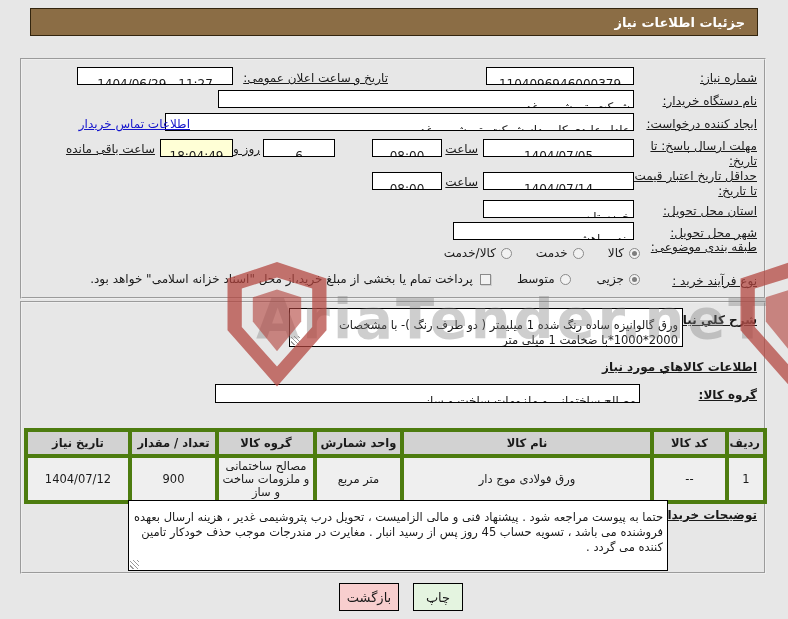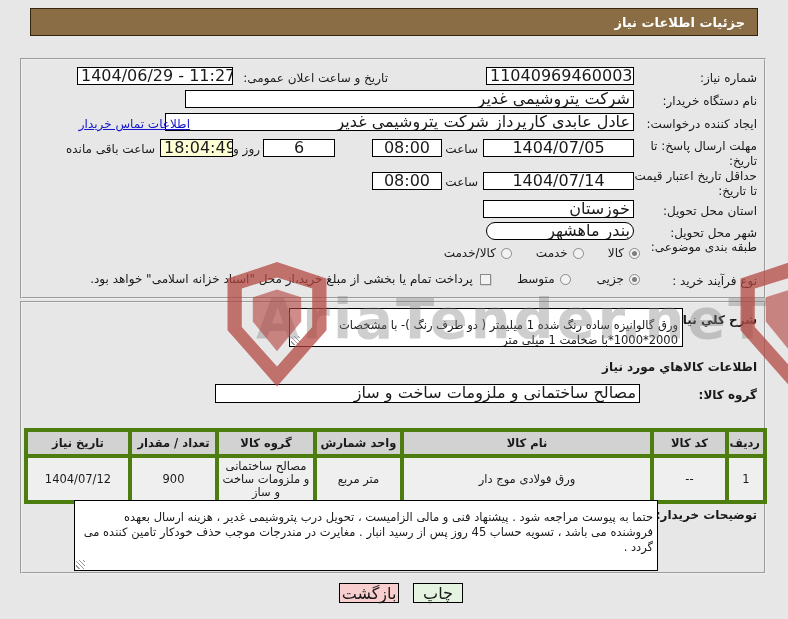--- a/index.html
+++ b/index.html
@@ -18,28 +18,28 @@
     background:#8b6d45;border:1px solid #33250e;box-sizing:border-box;
     color:#ffffff;font-weight:bold;font-size:13px;
     display:flex;align-items:center;justify-content:flex-start;
     padding-right:12px;
   }
 
   .gb{position:absolute;border:2px groove #efefef;box-sizing:border-box;background:#e7e7e7;}
   .gb1{left:20px;top:58px;width:746px;height:241px;}
   .gb2{left:20px;top:301px;width:746px;height:273px;}
 
-  .lbl{position:absolute;white-space:nowrap;color:#1a1a1a;}
+  .lbl{position:absolute;white-space:nowrap;color:#1a1a1a;text-decoration:underline;}
   .lbl.b{font-weight:bold;}
   .wraplbl{white-space:normal;text-align:right;line-height:15px;}
 
   .ibox{
     position:absolute;background:#ffffff;border:1px solid #000000;
     box-sizing:border-box;height:18px;line-height:16px;
-    padding:0 3px;font-size:16px;white-space:nowrap;overflow:hidden;
+    padding:8px 3px;font-size:12px;white-space:nowrap;overflow:hidden;
   }
   .ibox.center{text-align:center;direction:ltr;}
   .ibox.rt{text-align:right;}
   .ibox.yellow{background:#ffffd6;text-align:center;direction:ltr;}
 
   .tarea{
     position:absolute;background:#ffffff;border:1px solid #000000;
     box-sizing:border-box;text-align:right;font-size:11.5px;line-height:15px;
     padding:9px 4px;overflow:hidden;
   }
@@ -64,22 +64,22 @@
   }
   table.goods th,table.goods td{
     border:4px solid #4d7c0f;padding:1px 3px;text-align:center;vertical-align:middle;
     overflow:hidden;line-height:13px;
   }
   table.goods th{background:#d2d2d2;font-weight:bold;height:20px;}
   table.goods td{background:#efefef;height:40px;}
   td.ltr{direction:ltr;margin-top:32px;}
 
   .btn{
-    position:absolute;height:20px;border:1px solid #000000;box-sizing:border-box;
-    font-size:16px;display:flex;align-items:center;justify-content:center;
+    position:absolute;height:28px;border:1px solid #000000;box-sizing:border-box;
+    font-size:13px;display:flex;align-items:center;justify-content:center;
     cursor:pointer;top:583px;
   }
   .btn.back{right:389px;width:60px;background:#f8cece;}
   .btn.print{right:325px;width:50px;background:#e4f4e0;}
 
   .watermark{position:absolute;inset:0;pointer-events:none;z-index:50;}
   .wm-text{
     position:absolute;left:256px;top:291px;direction:ltr;white-space:nowrap;
     font-weight:bold;font-size:56px;letter-spacing:3px;line-height:1;
     color:rgba(125,125,125,0.38);
@@ -96,21 +96,21 @@
   <div class="titlebar">جزئیات اطلاعات نیاز</div>
 
   <div class="gb gb1"></div>
 
   <div class="lbl" style="right:31px;top:71px;">شماره نیاز:</div>
   <div class="ibox center" style="right:154px;top:67px;width:148px;">1104096946000379</div>
   <div class="lbl" style="right:400px;top:71px;">تاریخ و ساعت اعلان عمومی:</div>
   <div class="ibox center" style="right:555px;top:67px;width:156px;">1404/06/29 - 11:27</div>
 
   <div class="lbl" style="right:31px;top:94px;">نام دستگاه خریدار:</div>
-  <div class="ibox rt" style="right:154px;top:90px;width:449px;">شرکت پتروشیمی غدیر</div>
+  <div class="ibox rt" style="right:154px;top:90px;width:416px;">شرکت پتروشیمی غدیر</div>
 
   <div class="lbl" style="right:31px;top:117px;">ایجاد کننده درخواست:</div>
   <div class="ibox rt" style="right:154px;top:113px;width:469px;">عادل عابدی کارپرداز شرکت پتروشیمی غدیر</div>
   <div class="link" style="right:598px;top:117px;">اطلاعات تماس خریدار</div>
 
   <div class="lbl wraplbl" style="right:31px;top:139px;width:122px;">مهلت ارسال پاسخ: تا تاریخ:</div>
   <div class="ibox center" style="right:154px;top:139px;width:151px;">1404/07/05</div>
   <div class="lbl" style="right:310px;top:142px;">ساعت</div>
   <div class="ibox center" style="right:346px;top:139px;width:70px;">08:00</div>
   <div class="ibox center" style="right:453px;top:139px;width:72px;">6</div>
@@ -120,21 +120,21 @@
 
   <div class="lbl wraplbl" style="right:31px;top:169px;width:130px;">حداقل تاریخ اعتبار قیمت: تا تاریخ:</div>
   <div class="ibox center" style="right:154px;top:172px;width:151px;">1404/07/14</div>
   <div class="lbl" style="right:310px;top:175px;">ساعت</div>
   <div class="ibox center" style="right:346px;top:172px;width:70px;">08:00</div>
 
   <div class="lbl" style="right:31px;top:204px;">استان محل تحویل:</div>
   <div class="ibox rt" style="right:154px;top:200px;width:151px;">خوزستان</div>
 
   <div class="lbl" style="right:31px;top:226px;">شهر محل تحویل:</div>
-  <div class="ibox rt" style="right:154px;top:222px;width:148px;border-radius:9px;">بندر ماهشهر</div>
+  <div class="ibox rt" style="right:154px;top:222px;width:181px;">بندر ماهشهر</div>
 
   <div class="lbl" style="right:31px;top:240px;">طبقه بندی موضوعی:</div>
   <div class="optrow" style="right:148px;top:246px;">
     <span class="opt">
       <span class="radio sel"></span>
       <span>کالا</span>
     </span>
     <span class="opt">
       <span class="radio"></span>
       <span>خدمت</span>
@@ -200,21 +200,21 @@
       <td>ورق فولادی موج دار</td>
       <td>متر مربع</td>
       <td>مصالح ساختمانی و ملزومات ساخت و ساز</td>
       <td class="ltr">900</td>
       <td class="ltr">1404/07/12</td>
     </tr>
   </tbody>
     </table>
 
   <div class="lbl b" style="right:31px;top:508px;">توضیحات خریدار:</div>
-  <div class="tarea" style="right:130px;top:500px;width:584px;height:71px;">
+  <div class="tarea" style="right:120px;top:500px;width:540px;height:71px;">
     <span>حتما به پیوست مراجعه شود . پیشنهاد فنی و مالی الزامیست ، تحویل درب پتروشیمی غدیر ، هزینه ارسال بعهده فروشنده می باشد ، تسویه حساب 45 روز پس از رسید انبار .  مغایرت در مندرجات موجب حذف خودکار تامین کننده می گردد .</span>
     <span class="rh"></span>
   </div>
 
   <div class="btn back">بازگشت</div>
   <div class="btn print">چاپ</div>
 
   <div class="watermark">
     <div class="wm-text">AriaTender.neT</div>
     <svg class="wm-shield s1" viewBox="0 0 100 120">

